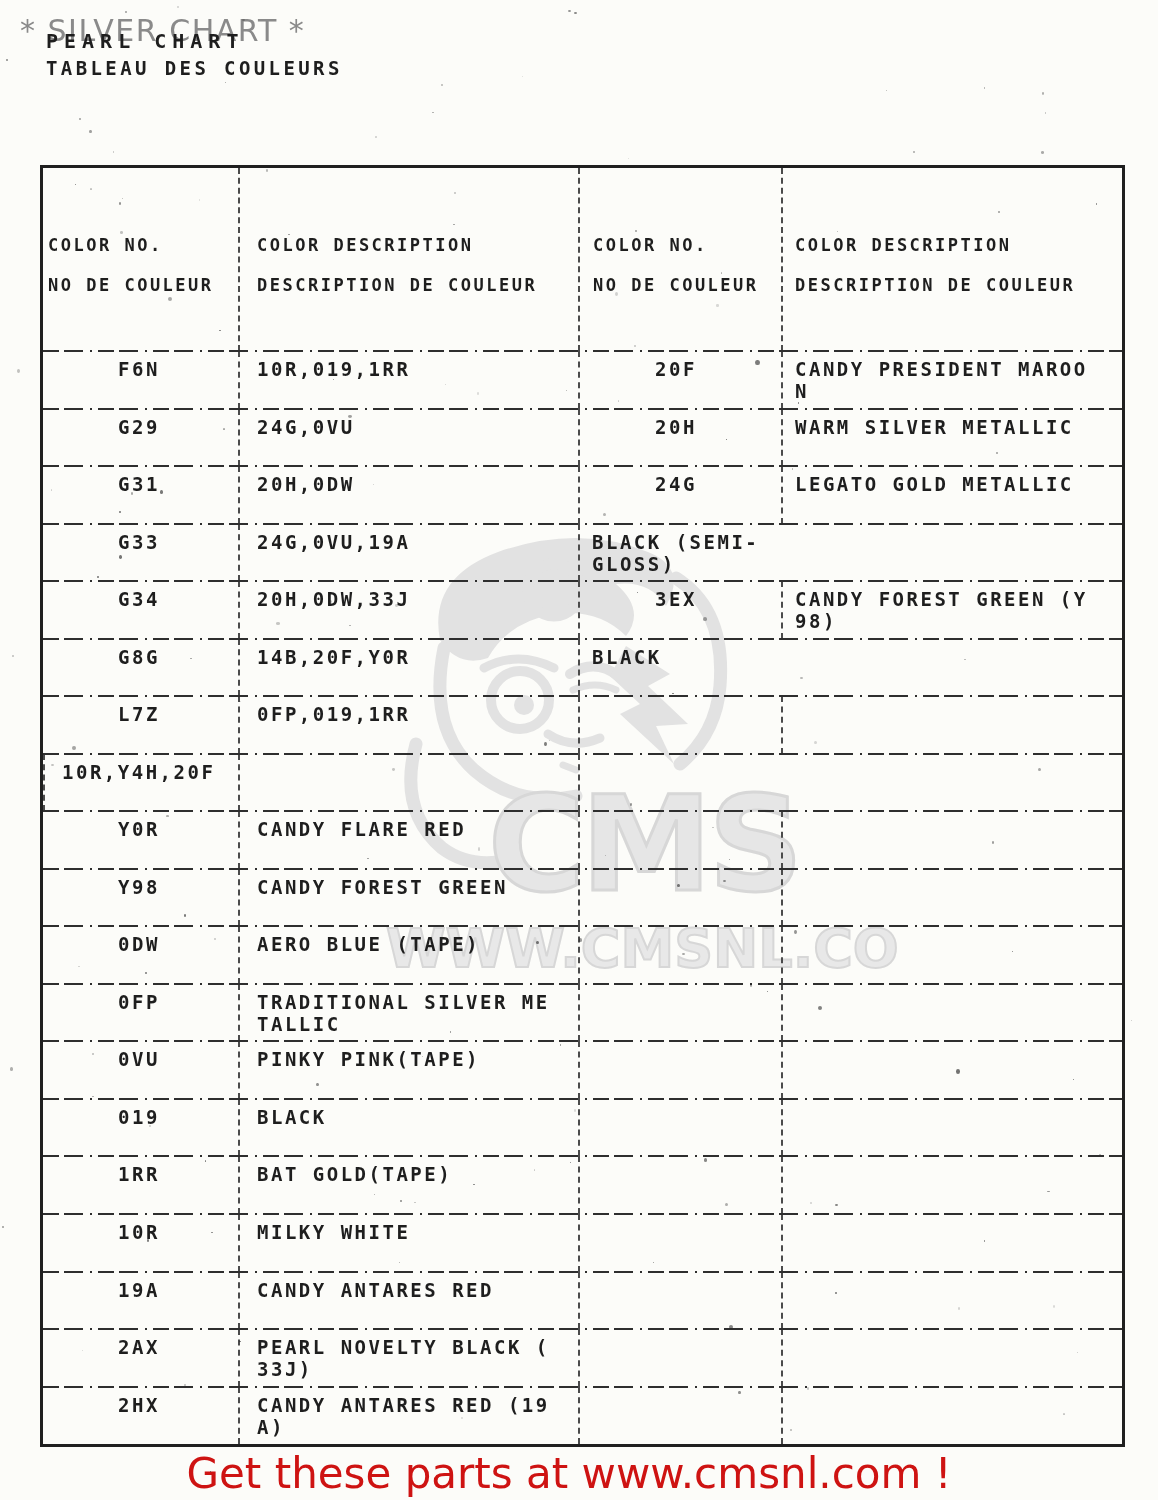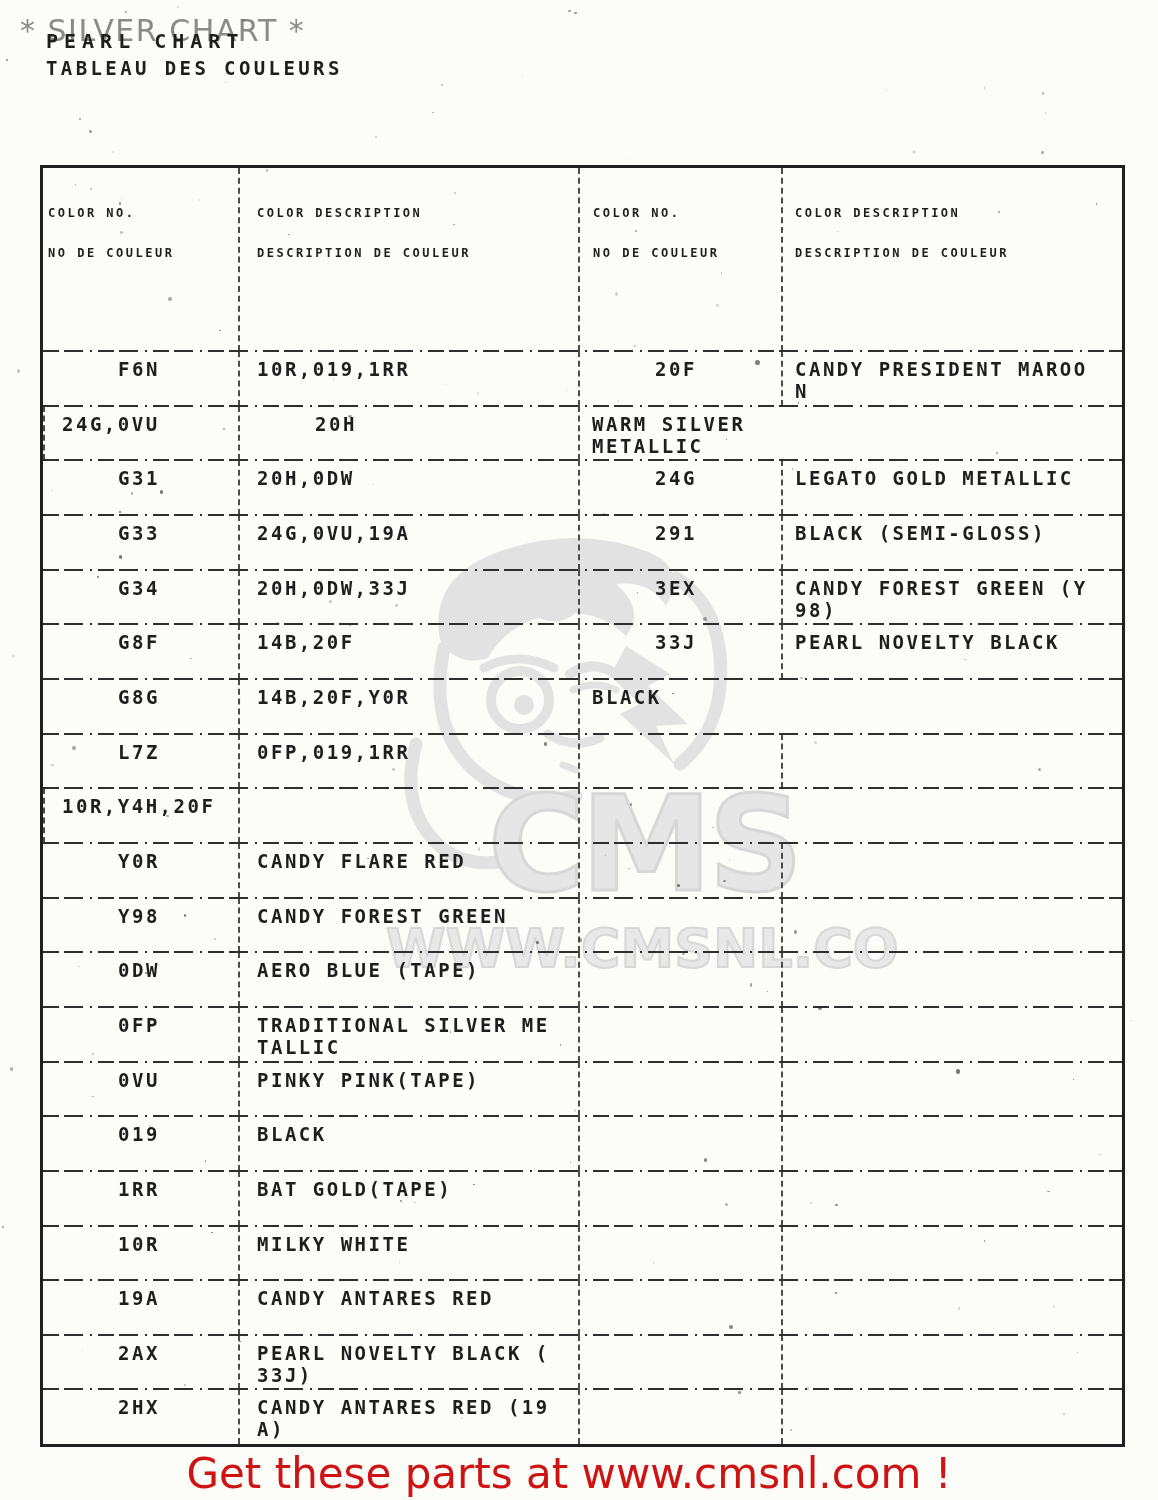--- a/index.html
+++ b/index.html
@@ -47,21 +47,21 @@
   .tbody{flex:1 1 0;display:flex;flex-direction:column;}
   .trow{flex:1 1 0;position:relative;}
   .trow::before{
     content:"";position:absolute;left:0;right:0;top:-1px;height:2px;
     background:repeating-linear-gradient(90deg,
       #2e2e2e 0 16px,rgba(0,0,0,0) 16px 21px,
       #2e2e2e 21px 40px,rgba(0,0,0,0) 40px 47px,
       #2e2e2e 47px 49px,rgba(0,0,0,0) 49px 55px);
   }
   .c2,.c3,.c4{border-left:2px dashed #4b4b4b;}
-  .hcell{font-size:12px;letter-spacing:2.5px;padding-top:34px;line-height:22px;white-space:nowrap;}
+  .hcell{font-size:17px;letter-spacing:2.5px;padding-top:66px;line-height:22px;white-space:nowrap;}
   .hcell div + div{margin-top:18px;}
   .hcell.c1{padding-left:5px;}
   .hcell.c2{padding-left:17px;}
   .hcell.c3{padding-left:13px;}
   .hcell.c4{padding-left:12px;}
   .cell{font-size:19px;letter-spacing:2.5px;line-height:22px;padding-top:7px;}
   .cell.code{padding-left:75px;}
   .cell.desc{padding-left:17px;white-space:pre-wrap;}
   .cell.desc.c4{padding-left:12px;}
   
@@ -133,53 +133,47 @@
     <div class="tbody">
   <div class="trow">
     <div class="cell code c1">F6N</div>
     <div class="cell desc c2">10R,019,1RR</div>
     <div class="cell code c3">20F</div>
     <div class="cell desc c4">CANDY PRESIDENT MAROO
 N</div>
   </div>
 
   <div class="trow">
+    <div class="cell code c1">G29</div>
     <div class="cell desc c2">24G,0VU</div>
     <div class="cell code c3">20H</div>
     <div class="cell desc c4">WARM SILVER METALLIC</div>
   </div>
 
   <div class="trow">
     <div class="cell code c1">G31</div>
     <div class="cell desc c2">20H,0DW</div>
     <div class="cell code c3">24G</div>
     <div class="cell desc c4">LEGATO GOLD METALLIC</div>
   </div>
 
   <div class="trow">
     <div class="cell code c1">G33</div>
     <div class="cell desc c2">24G,0VU,19A</div>
-    <div class="cell code c3">291</div>
     <div class="cell desc c4">BLACK (SEMI-GLOSS)</div>
   </div>
 
   <div class="trow">
     <div class="cell code c1">G34</div>
     <div class="cell desc c2">20H,0DW,33J</div>
     <div class="cell code c3">3EX</div>
     <div class="cell desc c4">CANDY FOREST GREEN (Y
 98)</div>
   </div>
 
-  <div class="trow">
-    <div class="cell code c1">G8F</div>
-    <div class="cell desc c2">14B,20F</div>
-    <div class="cell code c3">33J</div>
-    <div class="cell desc c4">PEARL NOVELTY BLACK</div>
-  </div>
 
   <div class="trow">
     <div class="cell code c1">G8G</div>
     <div class="cell desc c2">14B,20F,Y0R</div>
     <div class="cell desc c4">BLACK</div>
   </div>
 
   <div class="trow">
     <div class="cell code c1">L7Z</div>
     <div class="cell desc c2">0FP,019,1RR</div>

